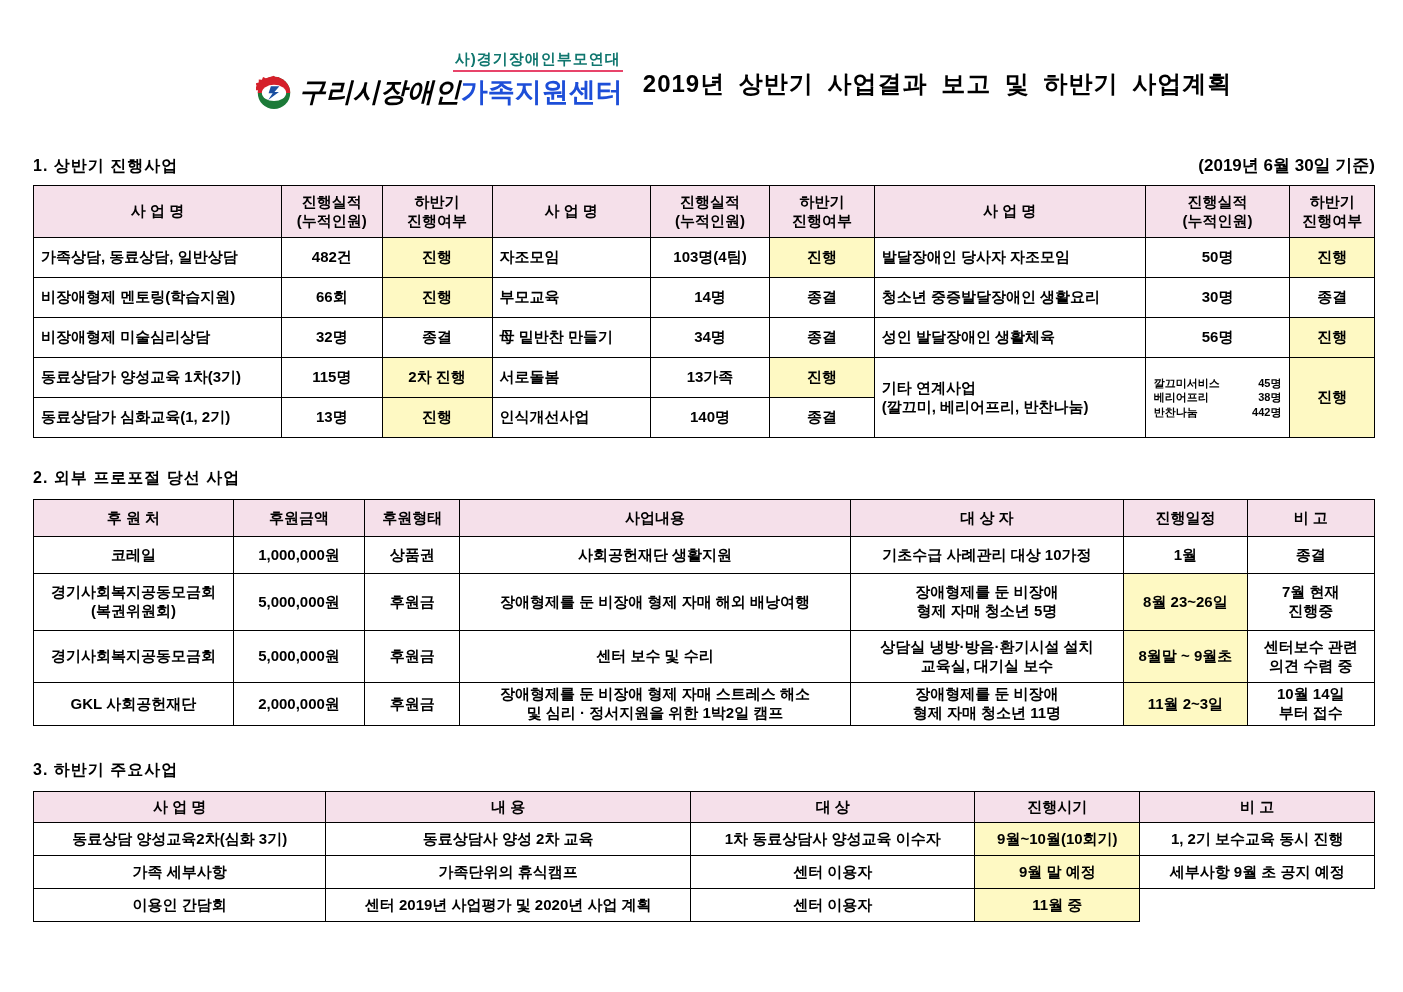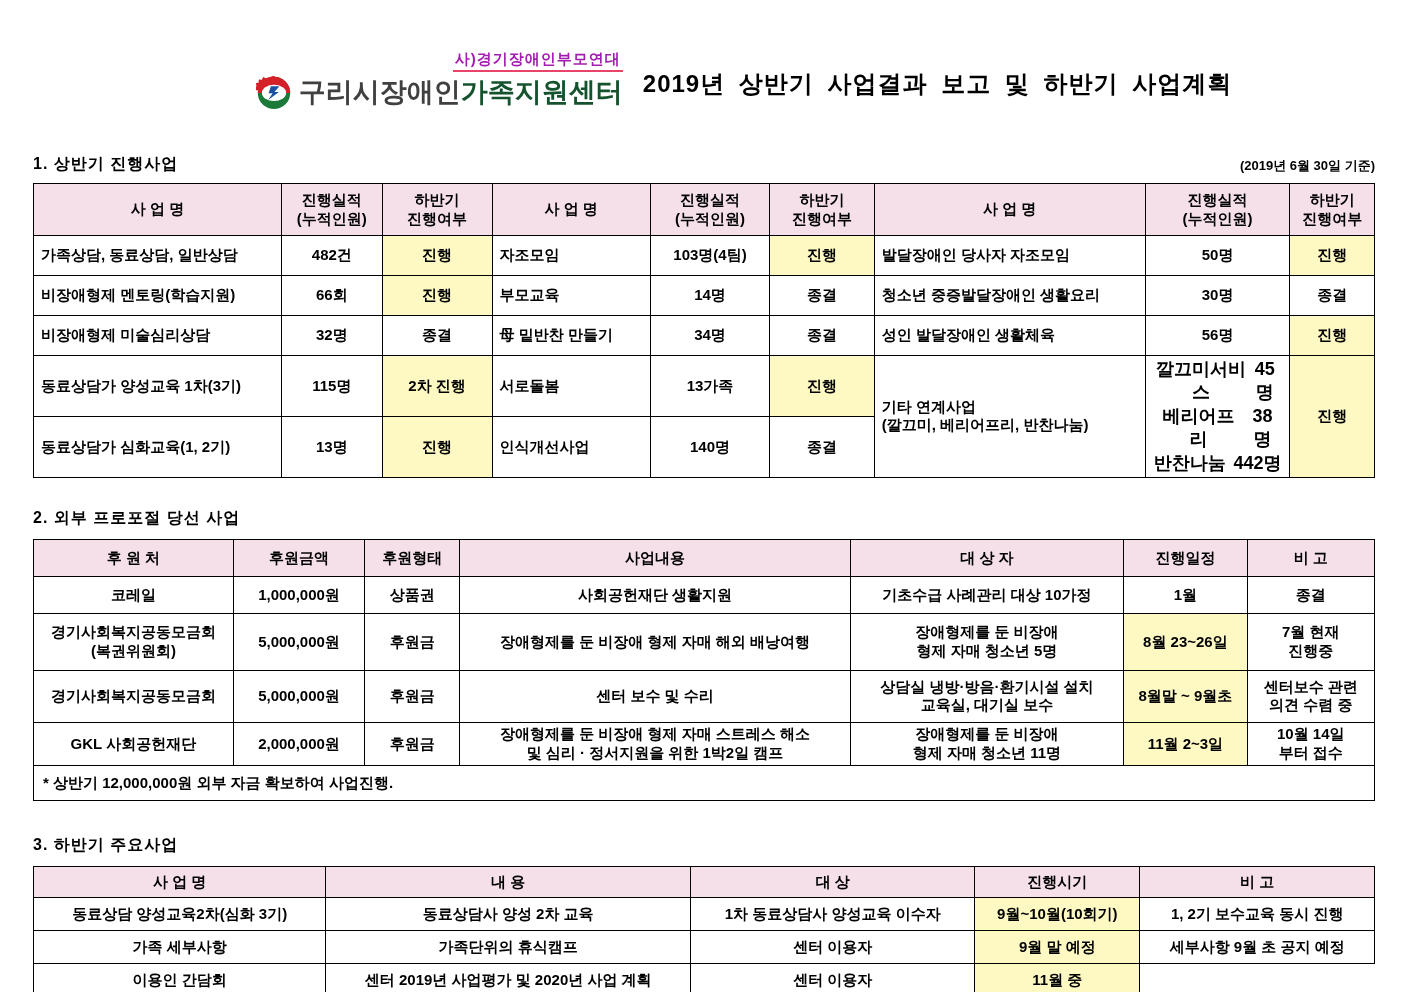--- a/index.html
+++ b/index.html
@@ -8,48 +8,48 @@
     width:1403px; height:992px;
     font-family:"Liberation Sans","DejaVu Sans",sans-serif;
     font-weight:bold; color:#000;
   }
   .page { position:relative; width:1403px; height:992px; overflow:hidden; }
   .content { padding:0 28px 0 33px; }
 
   
   .doc-header { display:flex; justify-content:center; align-items:center; gap:20px; padding-top:50px; margin-left:85px; }
   .logo-block { display:flex; flex-direction:column; align-items:flex-end; }
-  .org-parent { color:#a21caf; font-size:15px; border-bottom:2px solid #e8446a; padding:0 2px 1px 2px; letter-spacing:1px; }
+  .org-parent { color:#0f766e; font-size:15px; border-bottom:2px solid #e8446a; padding:0 2px 1px 2px; letter-spacing:1px; }
   .org-main { display:flex; align-items:center; gap:7px; margin-top:2px; }
   .org-main .name { font-size:27px; letter-spacing:0px; }
-  .org-dark { color:#404040; }
-  .org-light { color:#14532d; }
+  .org-dark { color:#000000;font-style:italic; }
+  .org-light { color:#1d4ed8; }
   .doc-title { font-size:24px; margin:0; letter-spacing:1px; word-spacing:6px; padding-top:8px; }
 
   
   .sec-head { display:flex; justify-content:space-between; align-items:flex-end; }
   .sec-head h2 { font-size:16px; margin:0; letter-spacing:1px; }
-  .date-note { font-size:13px;margin-left:28px; }
+  .date-note { font-size:17px;margin-left:28px; }
   .sec1-head { margin-top:44px; margin-bottom:8px; }
   .sec2-head { margin-top:30px; margin-bottom:10px; }
   .sec3-head { margin-top:34px; margin-bottom:10px; }
 
   
   table { width:100%; border-collapse:collapse; table-layout:fixed; }
   th, td { border:1.5px solid #000; padding:2px 6px; font-size:15px; font-weight:bold; line-height:1.25; }
   th { background:#f5e0ea; text-align:center; }
   td { text-align:center; }
   td.left { text-align:left; }
   .hl { background:#fef9c3; }
   .ml { white-space:pre-line; }
 
   .t1 thead tr { height:52px; }
   .t1 tbody tr { height:40px; }
   .t1 td.left { padding-left:7px; }
-  .etc-lines { font-size:18px; padding:2px 8px; }
+  .etc-lines { font-size:11px; padding:2px 8px; }
   .etc-line { display:flex; justify-content:space-between; line-height:1.3; }
 
   .t2 thead tr { height:37px; }
   .t2 tr.r1 { height:37px; }
   .t2 tr.r2 { height:57px; }
   .t2 tr.r3 { height:52px; }
   .t2 tr.r4 { height:43px; }
   .t2 tr.rfoot { height:35px; }
   .t2 td.footer-cell { text-align:left; padding-left:9px; }
 
@@ -250,23 +250,20 @@
           <td>2,000,000원</td>
           <td>후원금</td>
           <td class="ml">장애형제를 둔 비장애 형제 자매 스트레스 해소
 및 심리 · 정서지원을 위한 1박2일 캠프</td>
           <td class="ml">장애형제를 둔 비장애
 형제 자매 청소년 11명</td>
           <td class="hl">11월  2~3일</td>
           <td class="ml">10월 14일
 부터 접수</td>
         </tr>
-        <tr class="rfoot">
-          <td class="footer-cell" colspan="7">* 상반기 12,000,000원 외부 자금 확보하여 사업진행.</td>
-        </tr>
       </tbody>
     </table>
 
     <div class="sec-head sec3-head">
       <h2>3. 하반기 주요사업</h2>
     </div>
 
     <table class="t3">
       <colgroup>
         <col style="width:21.8%">

